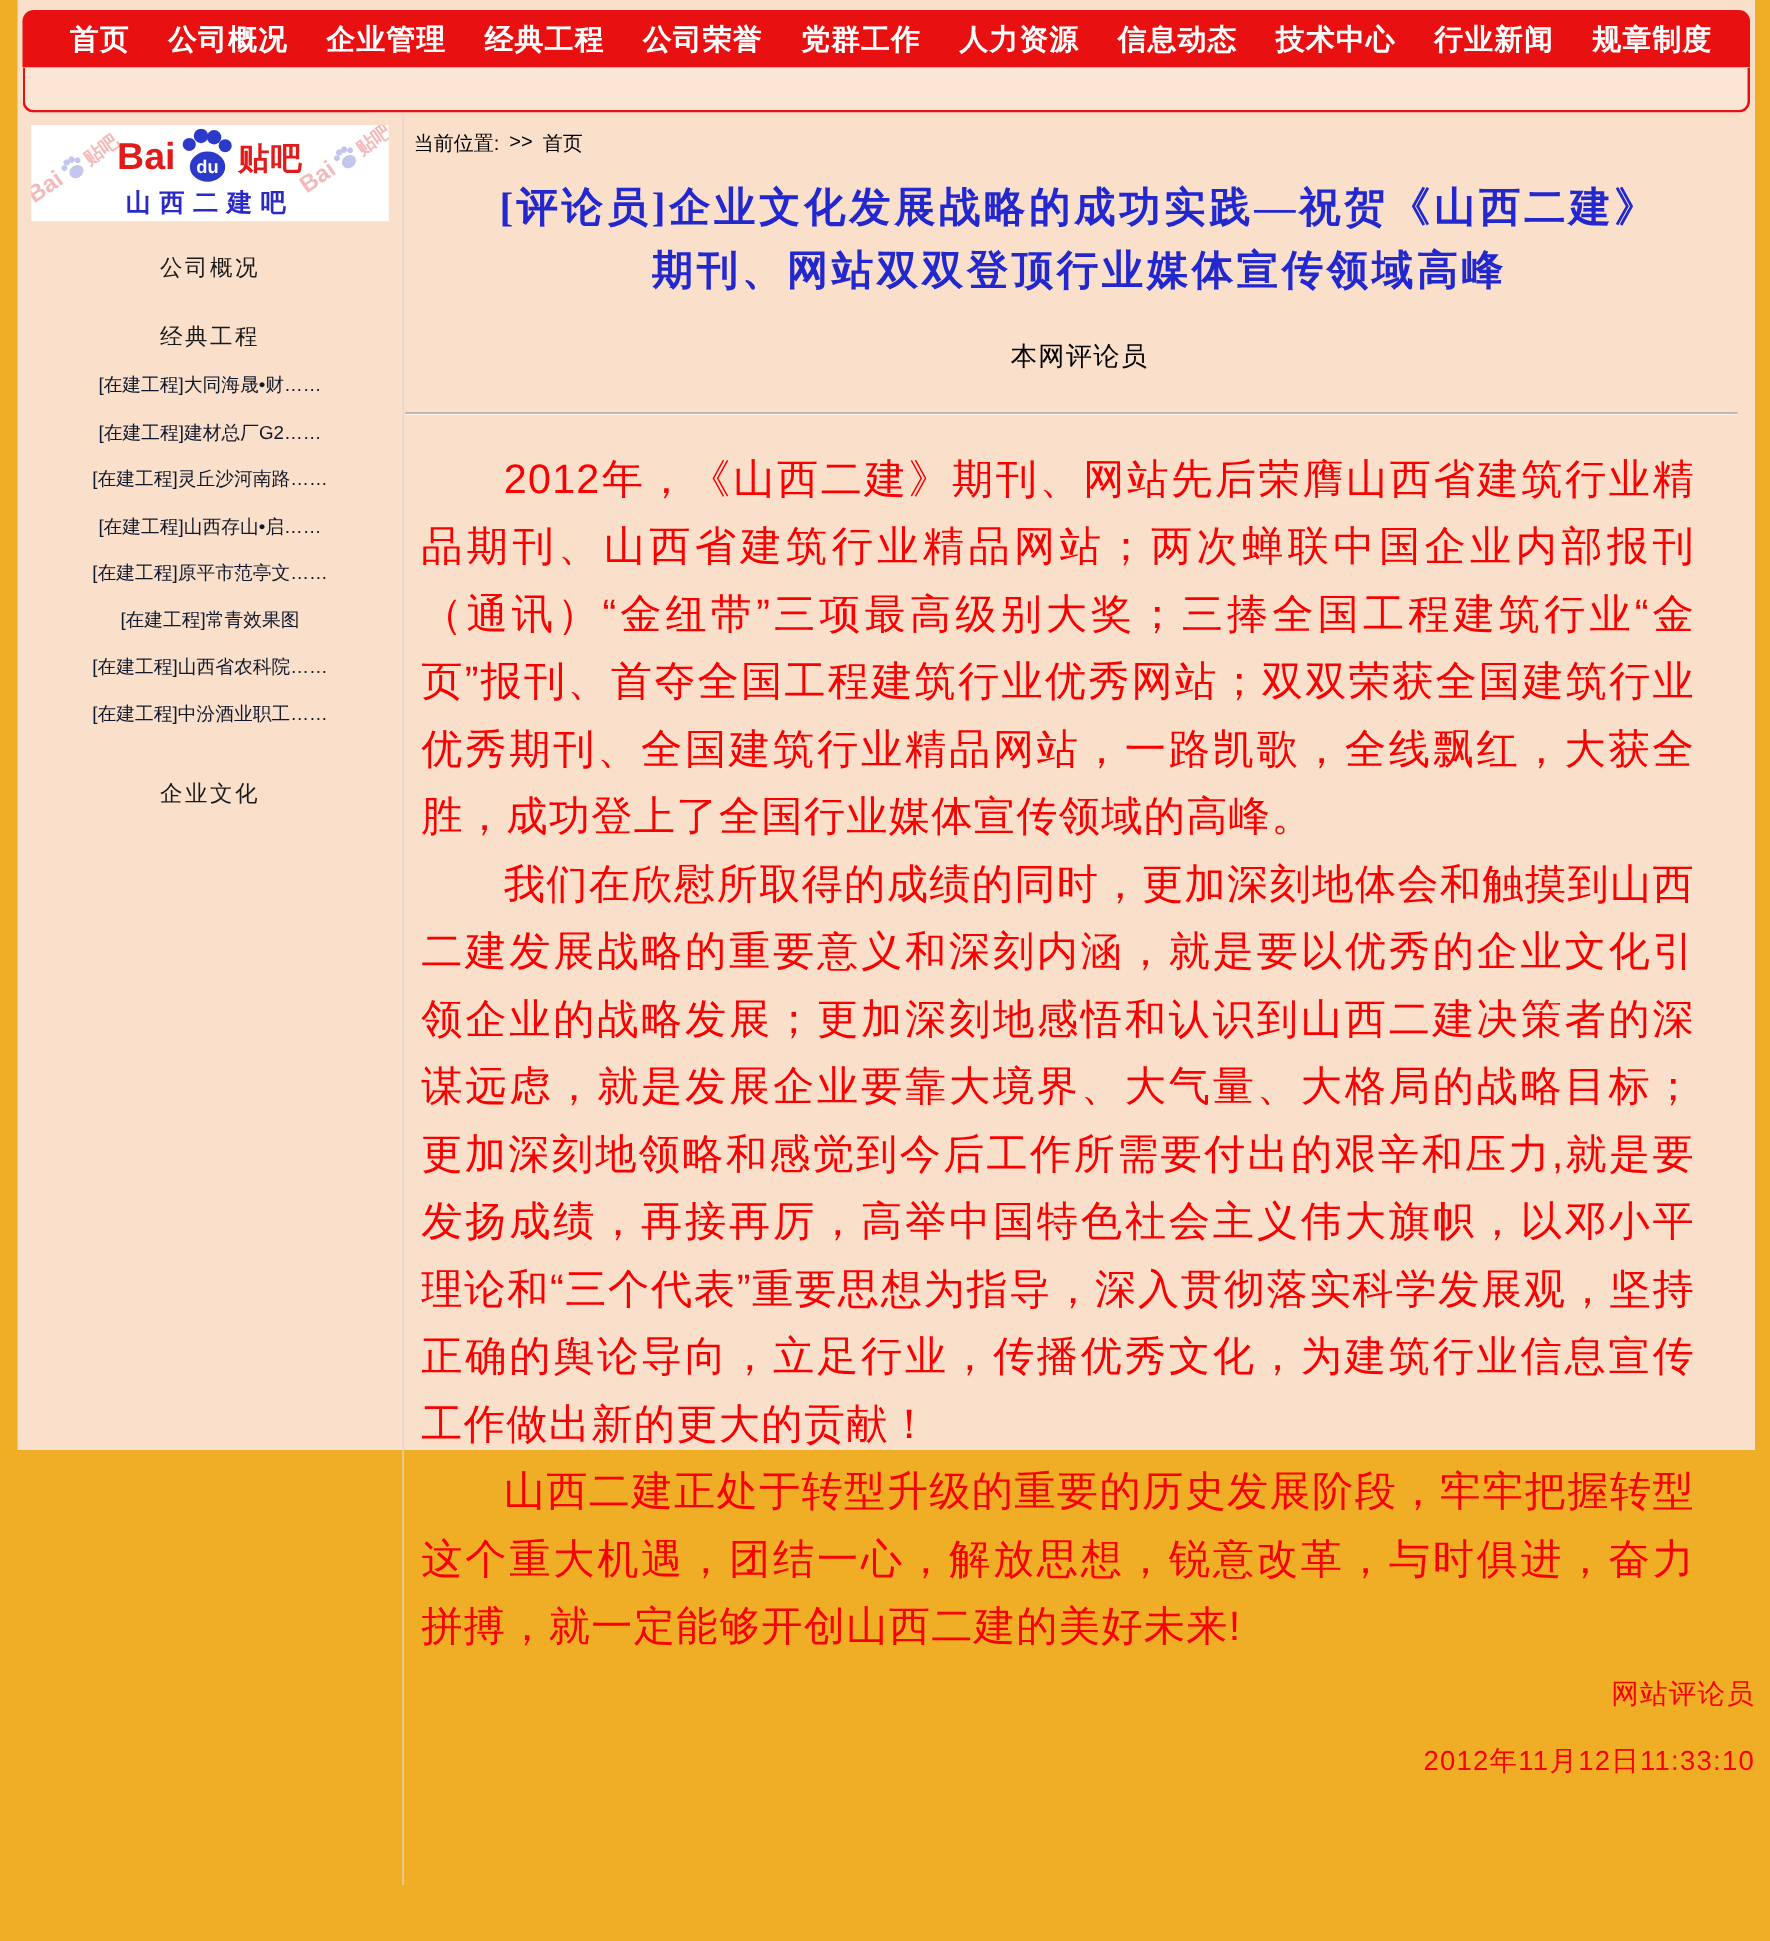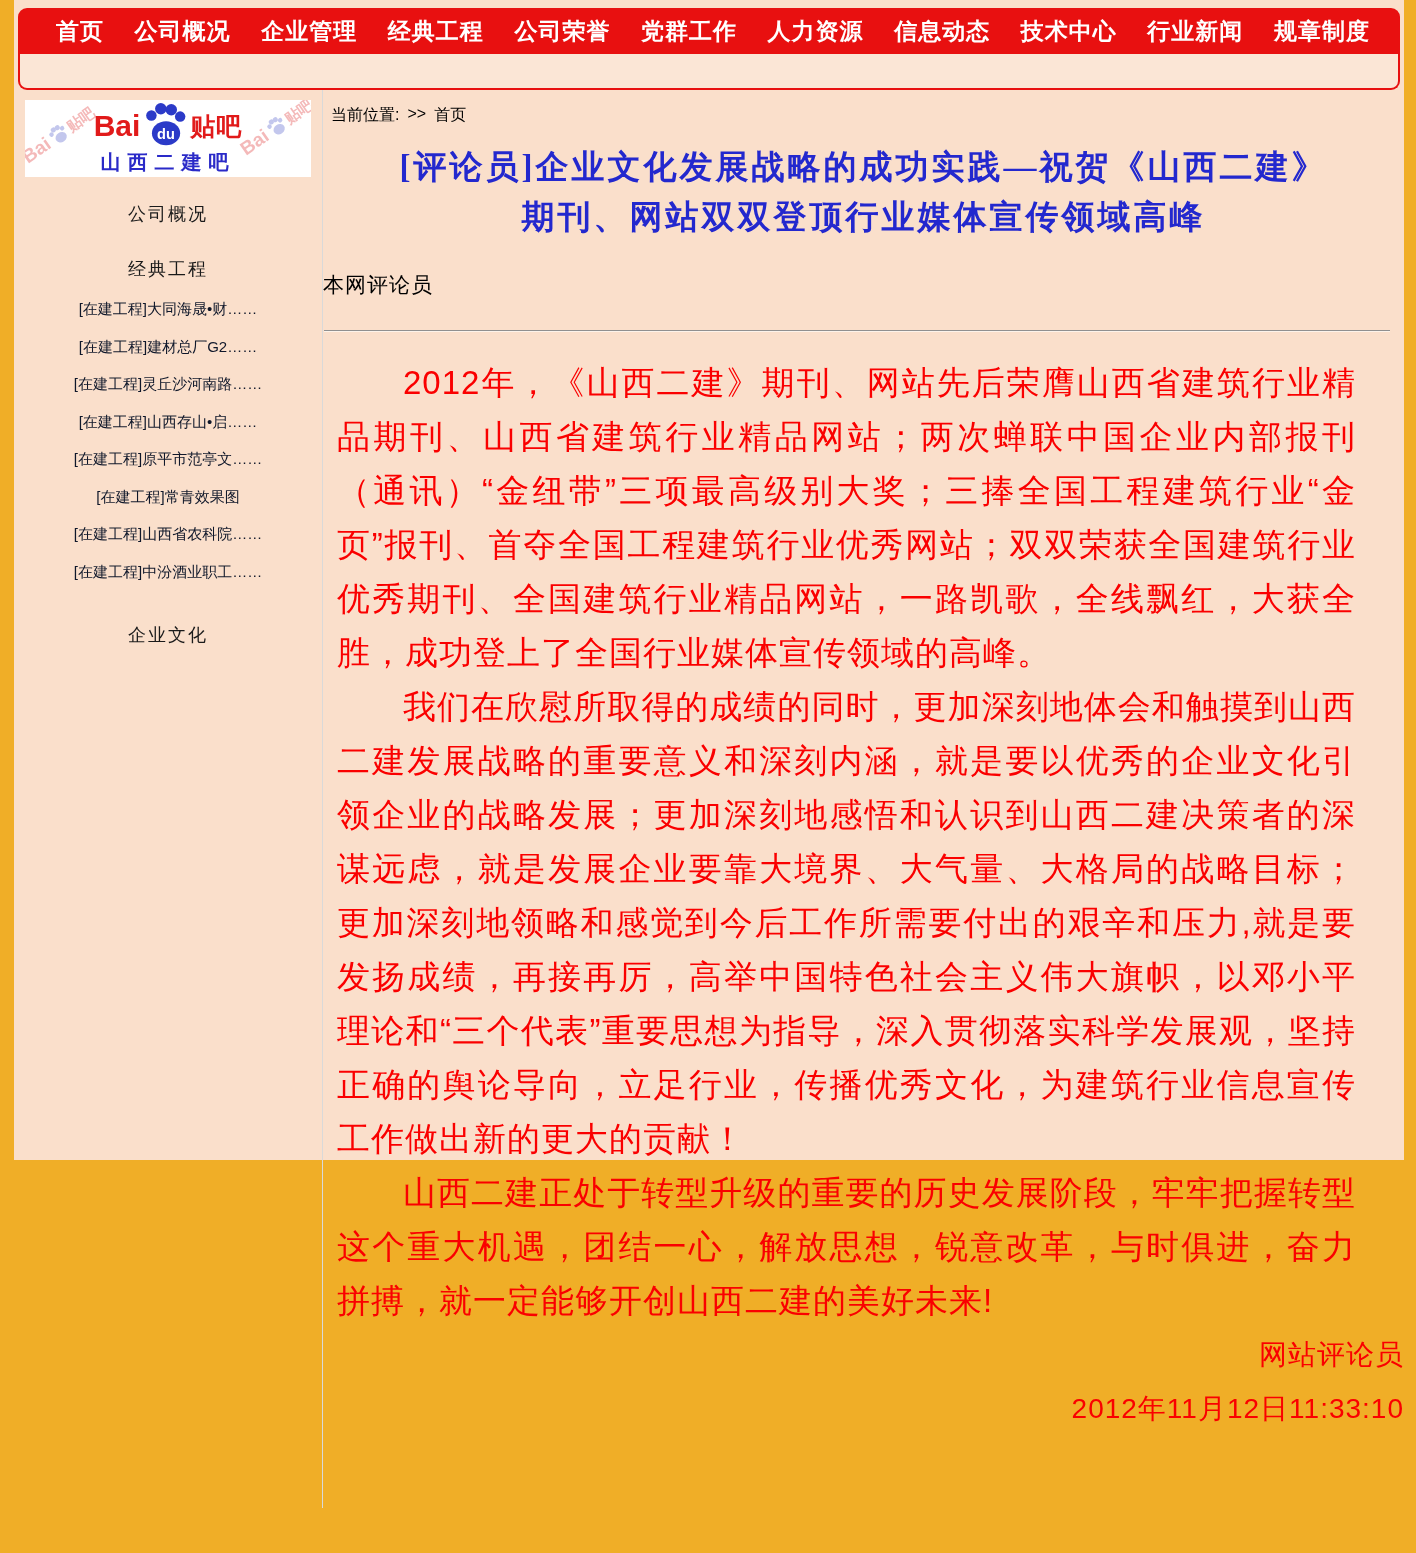--- a/index.html
+++ b/index.html
@@ -70,42 +70,42 @@
   }
   
   .breadcrumb{display:flex;gap:8px;padding:15px 0 0 8px;font-size:16px;color:#000;}
   .breadcrumb a{color:#000;text-decoration:none;cursor:pointer;}
   .title{
     margin:16px auto 0;width:940px;text-align:center;
     font-family:"Liberation Serif",serif;font-weight:700;
     font-size:33px;line-height:50px;letter-spacing:3px;
     color:var(--title-blue,#2328CE);
   }
-  .author{margin-top:29px;font-size:21px;color:#000;letter-spacing:1px;}
+  .author{margin-top:29px;text-align:center;font-size:21px;color:#000;letter-spacing:1px;}
   .meta{
     position:relative;margin-top:27px;height:26px;
     font-family:"Liberation Serif",serif;font-size:20px;color:#000;
   }
   .meta-date{position:absolute;left:45%;transform:translateX(-50%);white-space:nowrap;}
   .meta-views{position:absolute;right:118px;white-space:nowrap;}
   .divider{
     margin:31px 14px 0 1px;height:0;
     border-top:1px solid #909090;border-bottom:1px solid #FDF3EA;
   }
   
   .article-body{
     padding:24px 48px 0 14px;
     font-size:33px;line-height:54px;letter-spacing:1px;
     color:var(--article-red,#FA0000);
     text-align:justify;
   }
   .para{margin:0;text-indent:2em;}
   .signature{
     text-align:right;
-    font-size:28px;line-height:54px;letter-spacing:1px;
+    font-size:22px;line-height:54px;letter-spacing:1px;
     color:var(--article-red,#FA0000);
   }
   
   .citation{display:flex;align-items:center;margin:88px 0 0 345px;gap:13px;}
   .cite-label{
     background:var(--citation-green,#4DBE96);color:#FFFFFF;
     font-size:17px;padding:5px 10px 6px;letter-spacing:1px;white-space:nowrap;
   }
   .cite-input{
     margin-left:12px;width:516px;height:24px;

